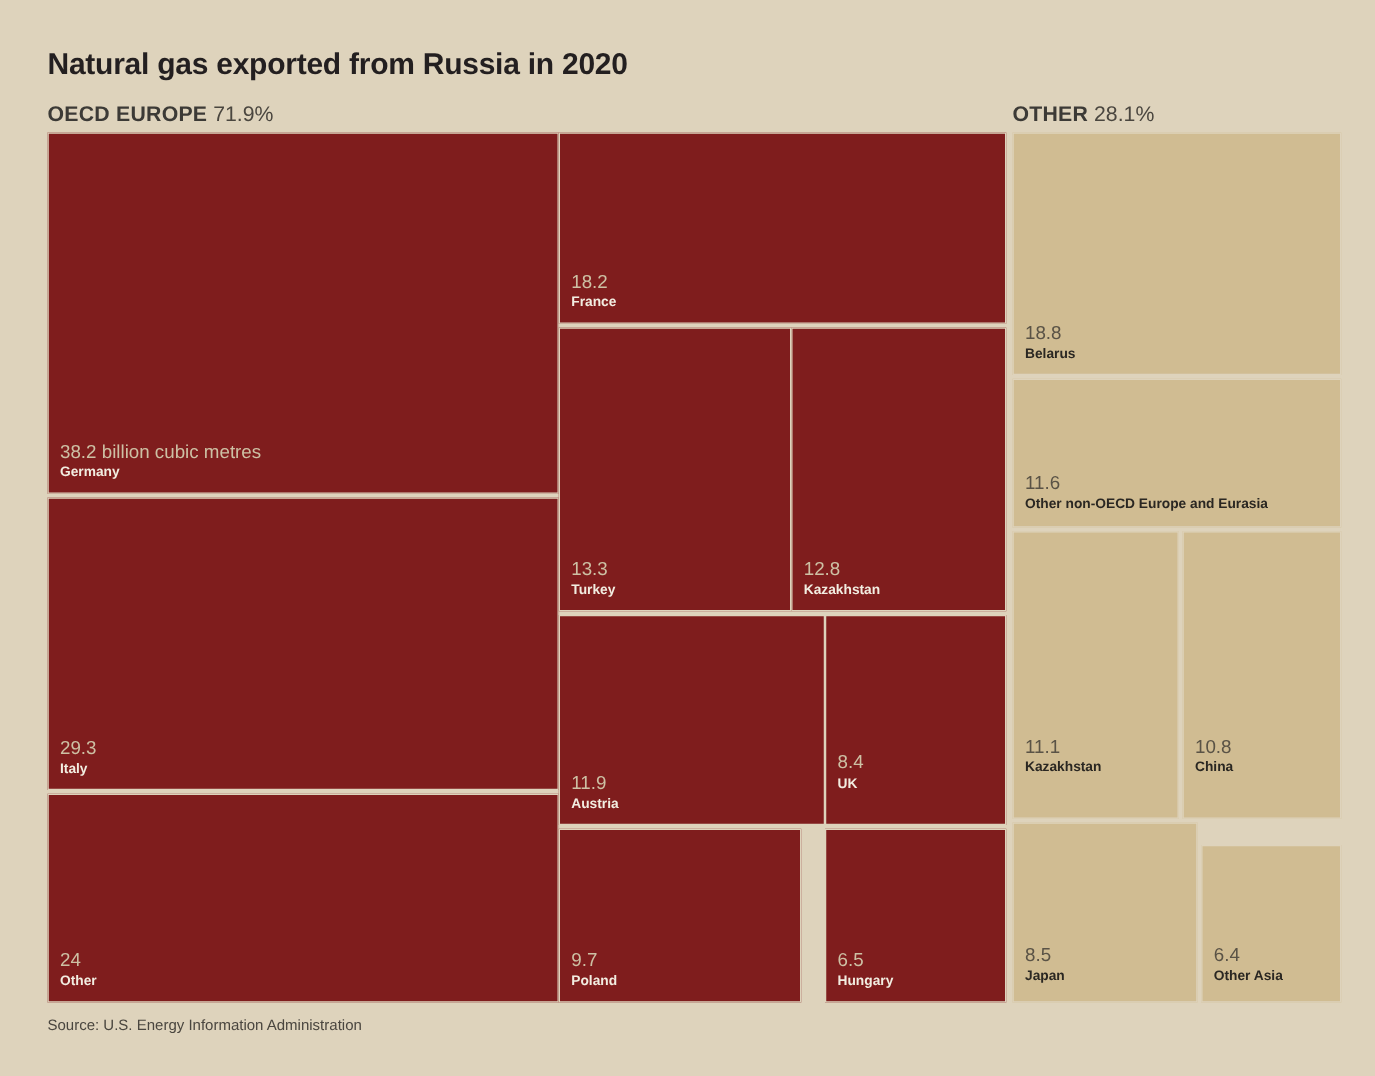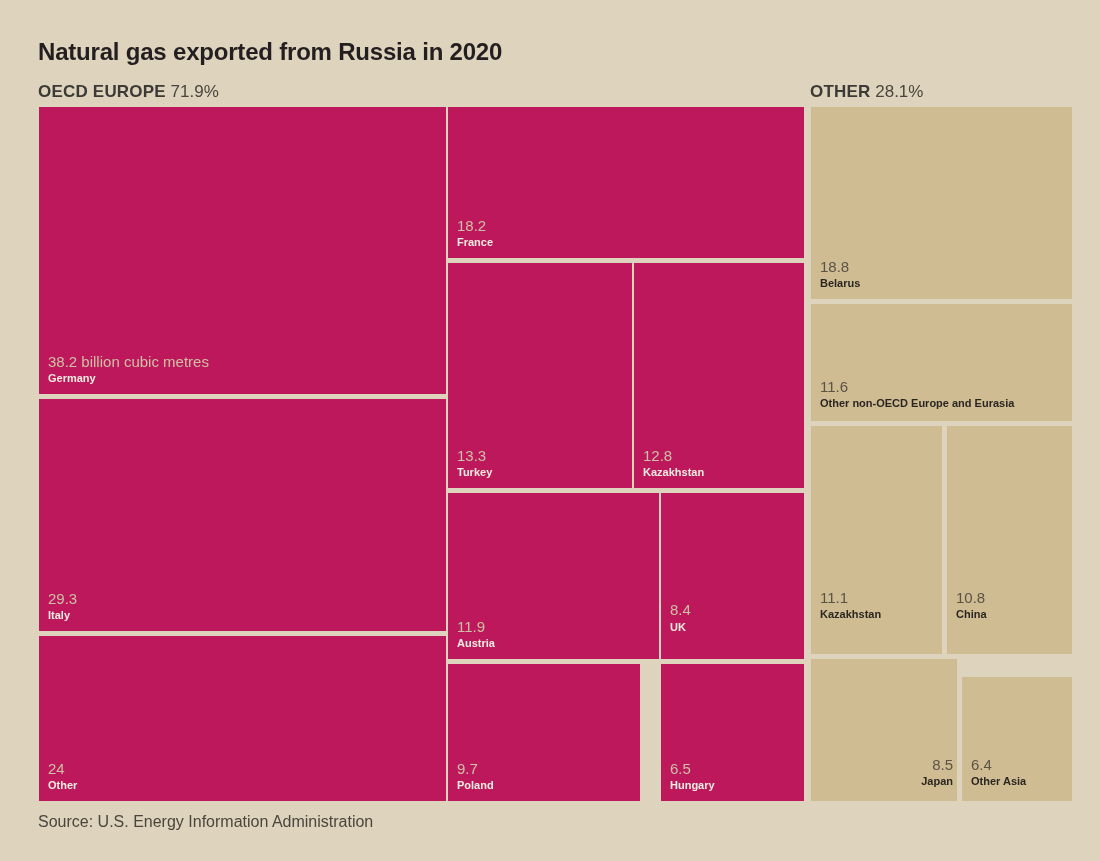--- a/index.html
+++ b/index.html
@@ -42,21 +42,21 @@
     font-weight: normal;
     color: #4a463f;
   }
   #header-oecd { left: 38px; }
   #header-other { left: 810px; }
 
   #source-note {
     position: absolute;
     left: 38px;
     top: 813px;
-    font-size: 16px;
+    font-size: 12px;
     color: #4a463f;
     white-space: nowrap;
   }
 
   .treemap-section {
     position: absolute;
   }
   #section-oecd-europe {
     left: 38px;
     top: 106px;
@@ -70,21 +70,21 @@
     height: 696px;
   }
 
   .tile {
     position: absolute;
     box-sizing: border-box;
     border: 1.5px solid #ded3bc;
     overflow: hidden;
   }
   .tile-dark {
-    background: #be185d;
+    background: #7f1d1d;
   }
   .tile-light {
     background: #d0bc92;
   }
 
   .tile-labels {
     position: absolute;
     left: 9px;
     right: 4px;
     bottom: 8px;
@@ -221,21 +221,21 @@
   </div>
 
   <div class="tile tile-light" style="left:136px; top:319px; width:127px; height:230px;">
     <div class="tile-labels" style="bottom:32px;">
       <span class="tile-value">10.8</span>
       <span class="tile-name">China</span>
     </div>
   </div>
 
   <div class="tile tile-light" style="left:0px; top:552px; width:148px; height:144px;">
-    <div class="tile-labels" style="bottom:12px;text-align:right;">
+    <div class="tile-labels" style="bottom:12px;">
       <span class="tile-value">8.5</span>
       <span class="tile-name">Japan</span>
     </div>
   </div>
 
   <div class="tile tile-light" style="left:151px; top:570px; width:112px; height:126px;">
     <div class="tile-labels" style="bottom:12px;">
       <span class="tile-value">6.4</span>
       <span class="tile-name">Other Asia</span>
     </div>

